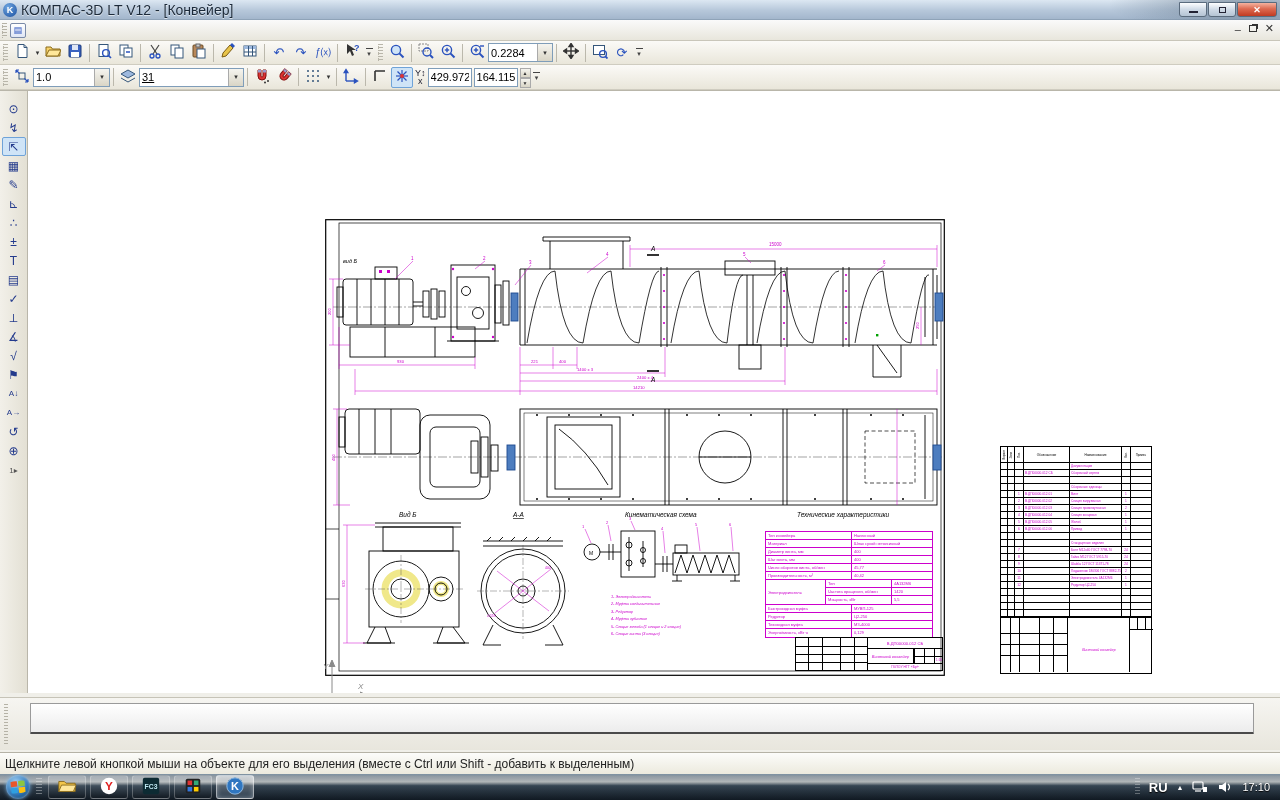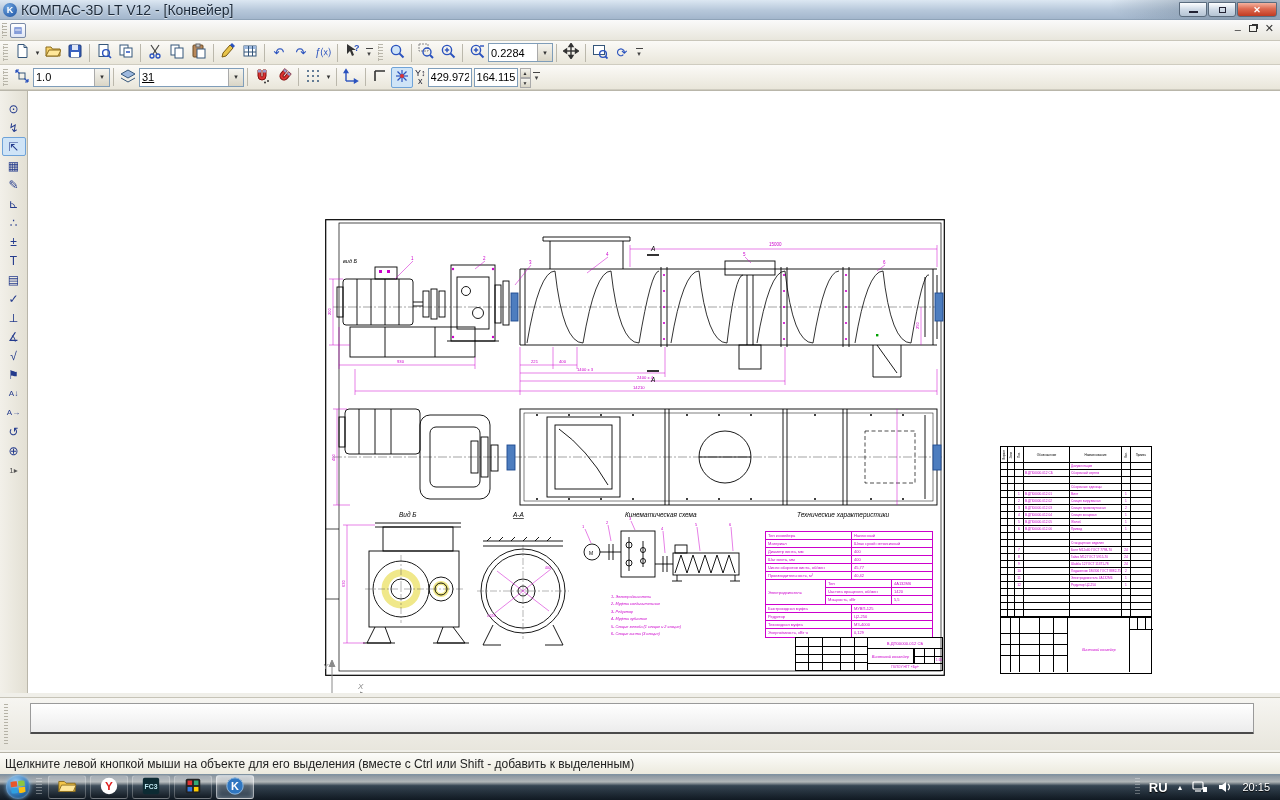--- a/index.html
+++ b/index.html
@@ -1199,17 +1199,17 @@
       <span class="caret">▲</span>
       <svg width="16" height="14">
         <rect x="1" y="2" width="10" height="7" rx="1" fill="none" stroke="#fff" stroke-width="1.2"></rect>
         <line x1="3" y1="11" x2="9" y2="11" stroke="#fff" stroke-width="1.2"></line>
         <rect x="11" y="7" width="4" height="5" fill="#fff"></rect>
       </svg>
       <svg width="16" height="14">
         <polygon points="2,5 5,5 9,2 9,12 5,9 2,9" fill="#fff"></polygon>
         <path d="M11,4 Q14,7 11,10" stroke="#fff" stroke-width="1.2" fill="none"></path>
       </svg>
-      <span id="clock">20:15</span>
+      <span id="clock">17:10</span>
     </div>
   </div>
 
 </div>
 
 </body></html>

